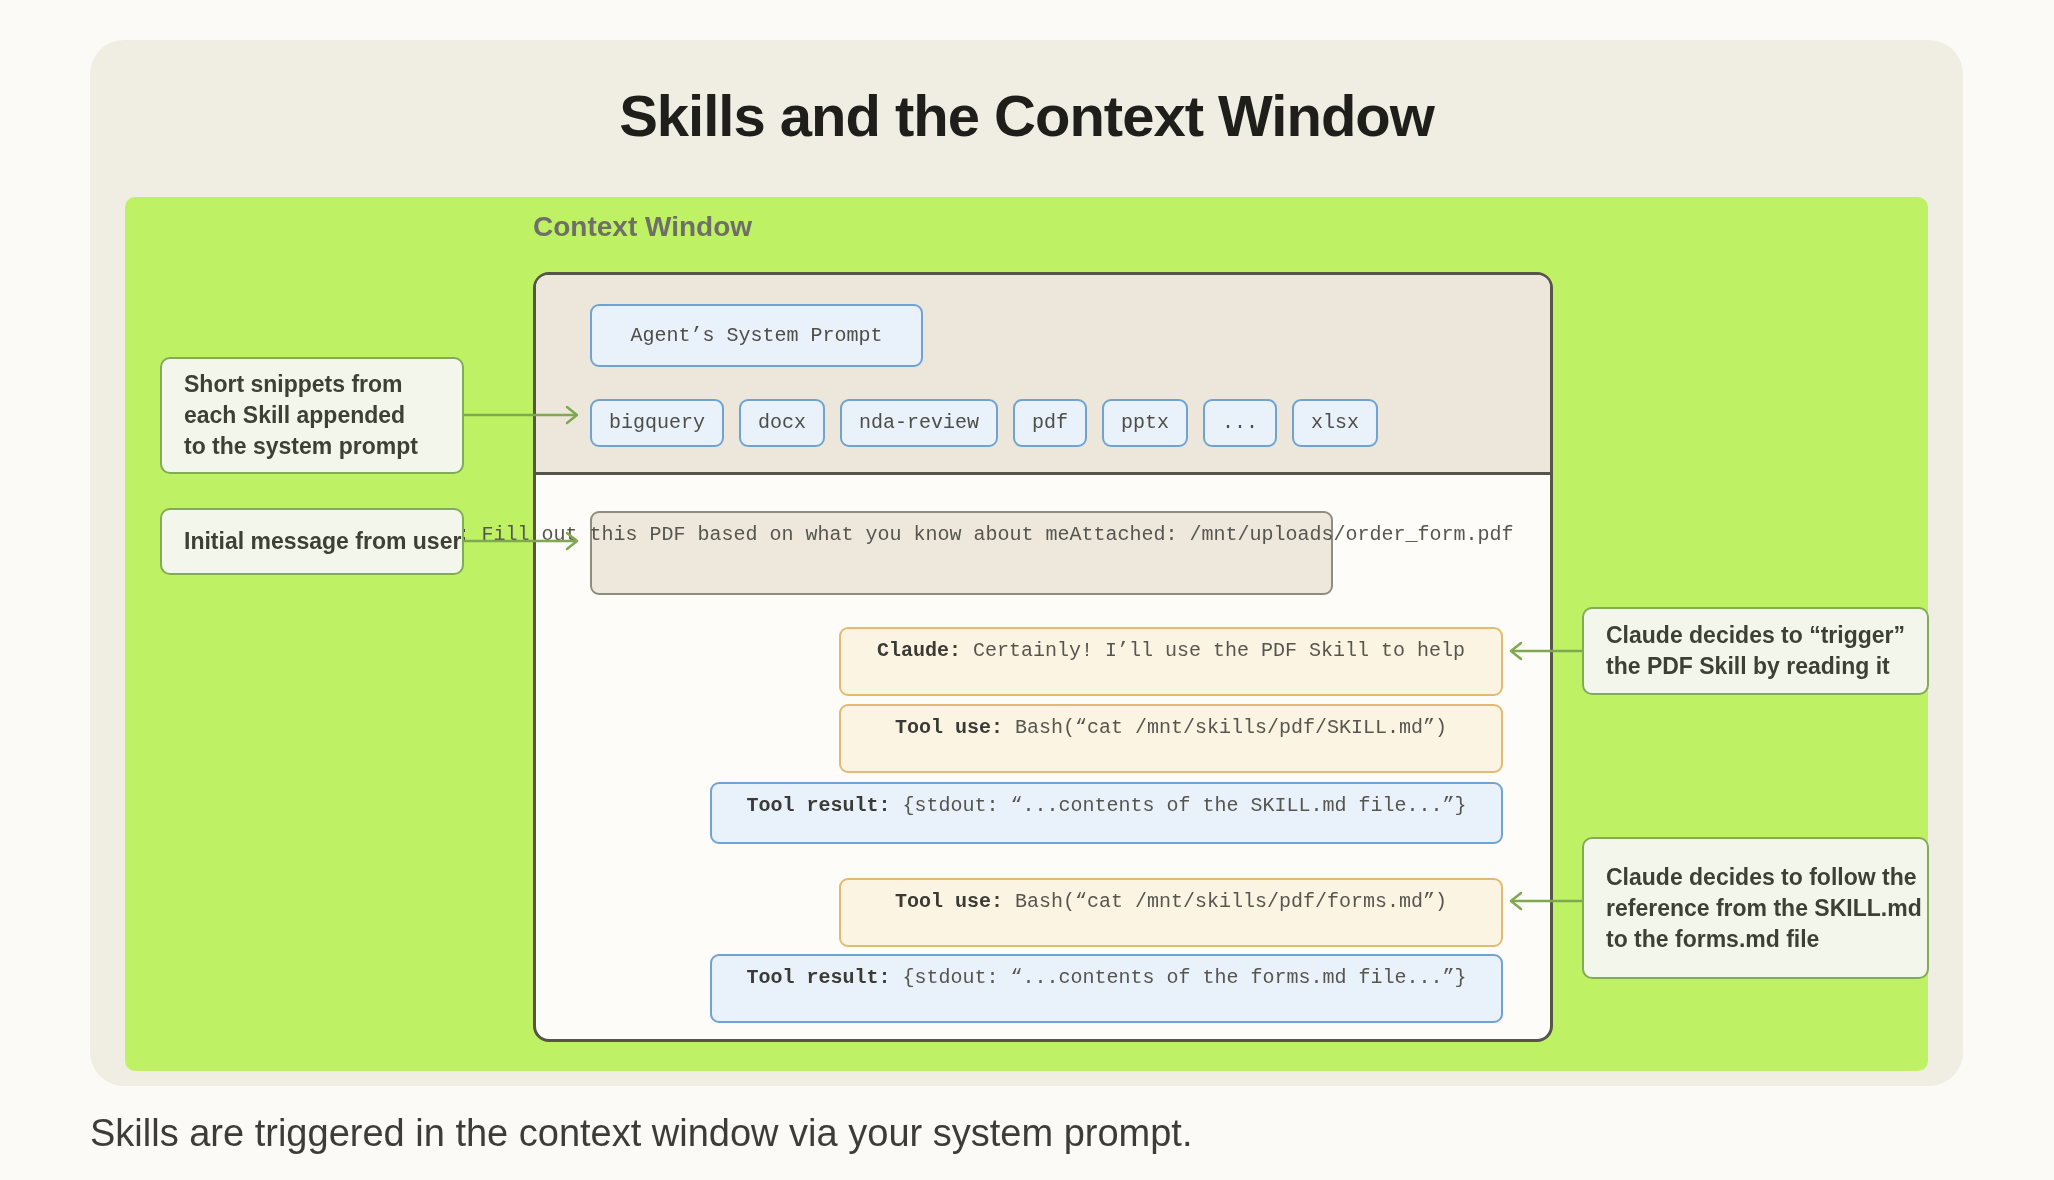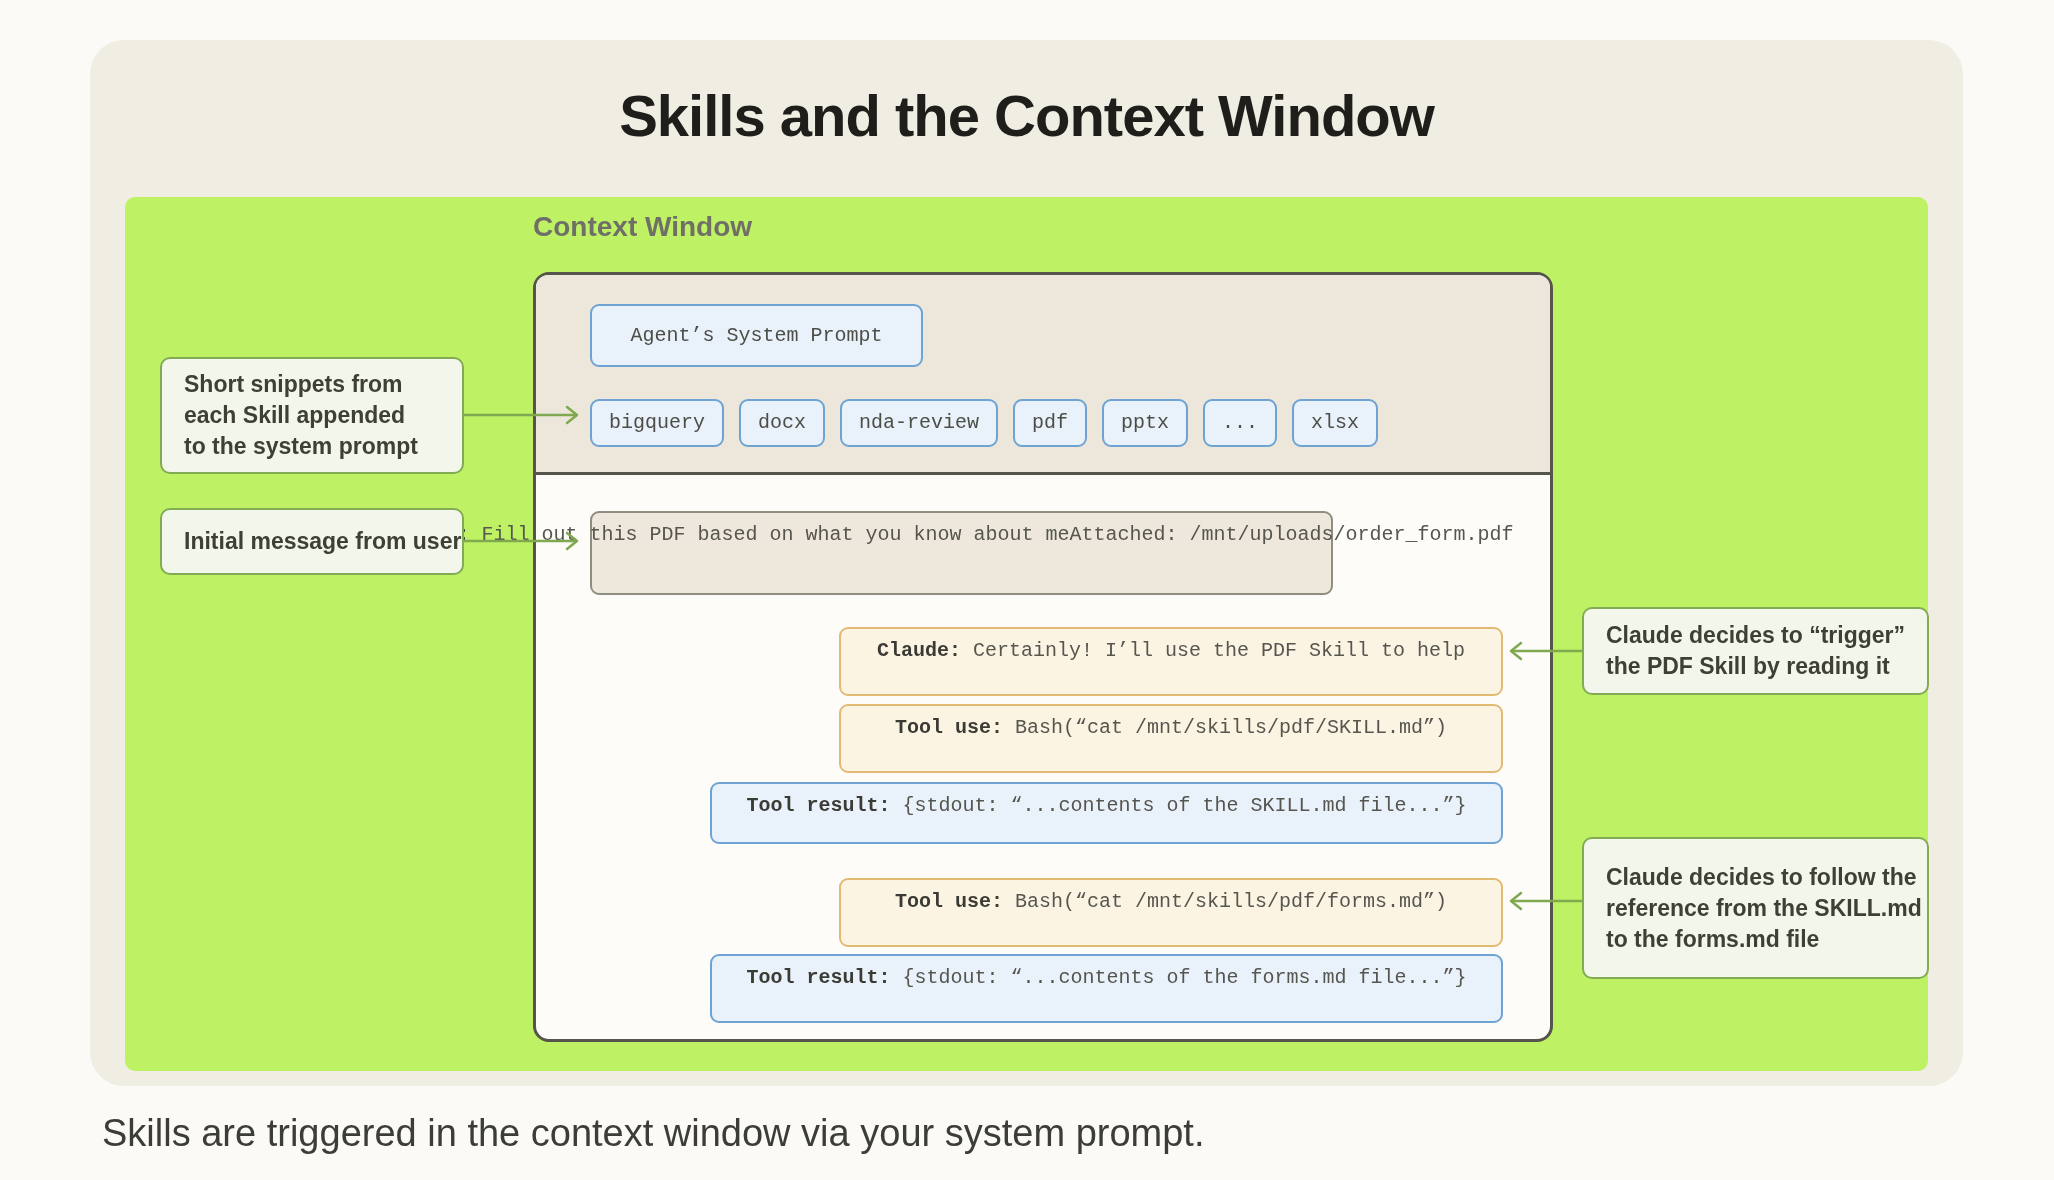--- a/index.html
+++ b/index.html
@@ -143,21 +143,20 @@
   .ann-right2 { left: 1582px; top: 837px; width: 347px; height: 142px; }
 
   .arrow { position: absolute; }
   .arrow svg { display: block; }
 
   .caption {
     position: absolute;
     left: 90px; top: 1112px;
     font-size: 38px;
     color: #3D3D38;
-    margin-left: 12px;
   }
 </style>
 </head>
 <body>
 
 <div class="card">
   <h1 class="title">Skills and the Context Window</h1>
 
   <div class="panel">
     <div class="cw-label">Context Window</div>

